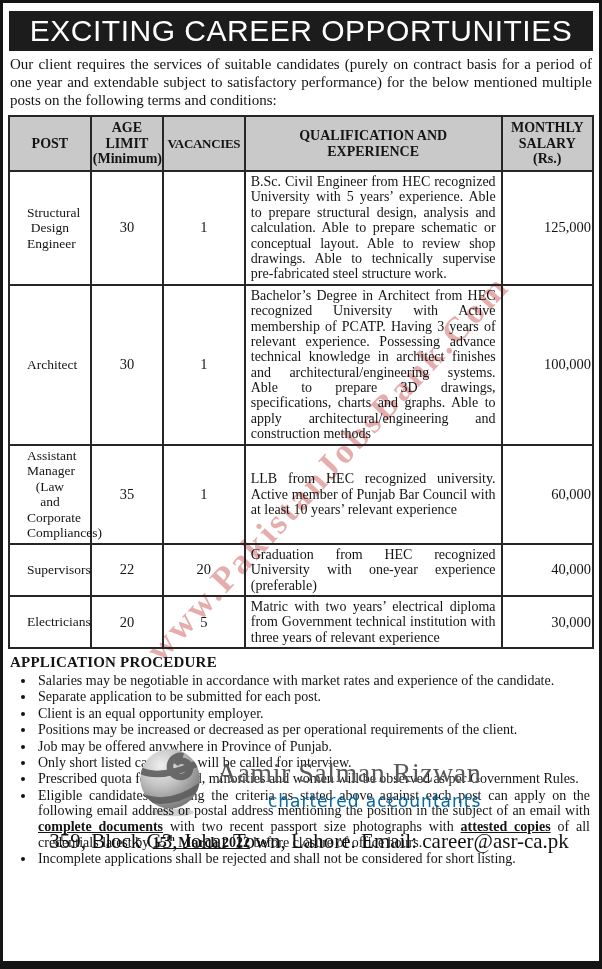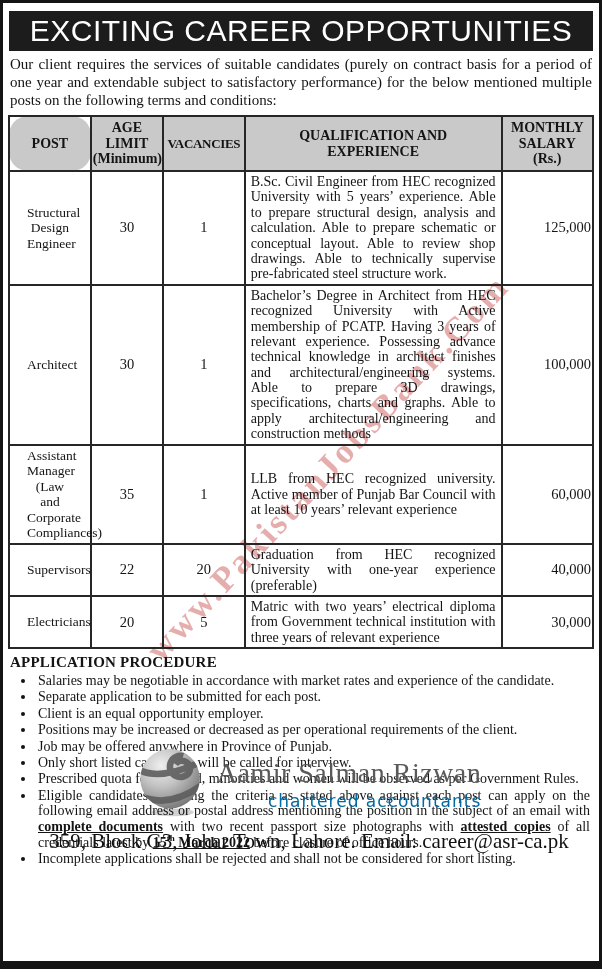--- a/index.html
+++ b/index.html
@@ -31,21 +31,21 @@
   }
   table.jobs th, table.jobs td{
     border:2px solid #262626; vertical-align:middle;
   }
   table.jobs th{
     background:var(--th-bg,#c9c9c9); font-size:14px; font-weight:bold;
     line-height:1.12; padding:3px 1px; text-align:center;
   }
   .blk{display:block;}
   .th-vac{font-size:13px; letter-spacing:-0.3px;}
-  .c-post{width:13.8%;border-radius:19px;} .c-age{width:12.1%;} .c-vac{width:13.8%;}
+  .c-post{width:13.8%;} .c-age{width:12.1%;} .c-vac{width:13.8%;}
   .c-qual{width:44.8%;} .c-sal{width:15.5%;}
   td.post{ text-align:center; font-size:13.5px; line-height:1.15; padding:2px 17px;}
   td.num{ text-align:center; font-size:14.5px; padding:2px;}
   td.qual{ text-align:justify; font-size:14px; line-height:1.1; padding:2px 5px;}
   td.sal{ text-align:right; font-size:14.5px; padding:2px 1px;}
   .proc{margin:5px 2px 0 2px;}
   .proc h2{
     margin:0 0 2px 0; font-size:15px; font-weight:bold;
     letter-spacing:0.2px;
   }

